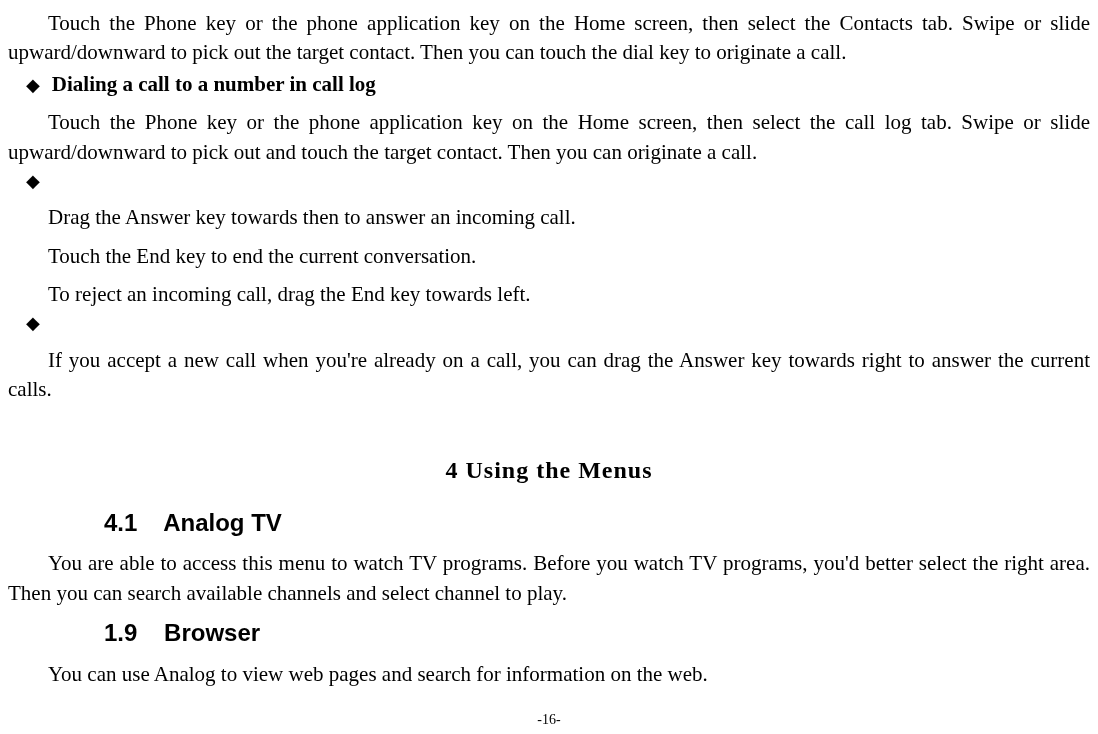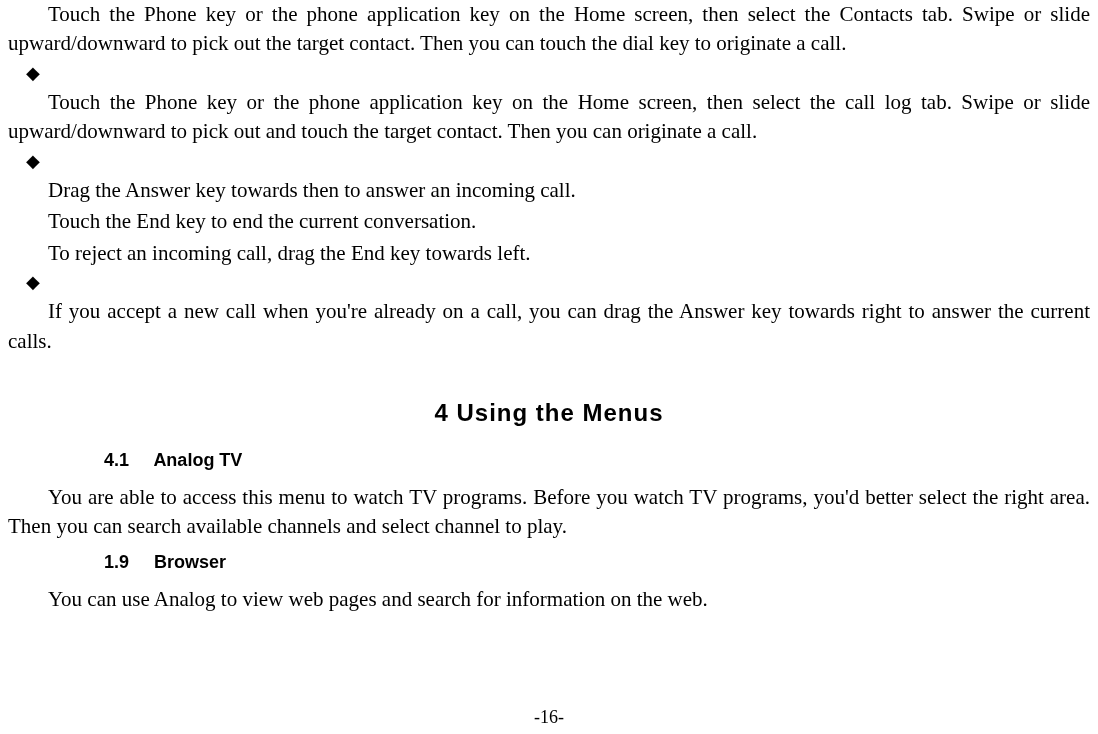--- a/index.html
+++ b/index.html
@@ -17,72 +17,74 @@
       padding: 0 8px;
       color: black;
       position: relative;
     }
     .paragraph {
       text-align: justify;
       margin-bottom: 2px;
     }
     .indent {
       text-indent: 40px;
+      margin-top: 9px;
     }
     .bullet-line {
       display: flex;
       align-items: baseline;
       margin-top: 2px;
       margin-bottom: 2px;
     }
     .diamond {
       font-size: 18px;
       margin-left: 18px;
       margin-right: 12px;
     }
     .bullet-text {
       font-weight: bold;
     }
     .section-title {
-      font-family: Liberation Sans, sans-serif;
+      font-family: Liberation Serif, serif;
       font-weight: bold;
       font-size: 24px;
       text-align: center;
-      margin-top: 40px;
+      margin-top: 50px;
       margin-bottom: 18px;
       letter-spacing: 1px;
     }
     .subsection {
       font-family: Arial, sans-serif;
       font-weight: bold;
-      font-size: 18px;
+      font-size: 24px;
       margin-left: 96px;
       margin-top: 8px;
       margin-bottom: 10px;
     }
     .subsection-num {
       display: inline-block;
       margin-right: 20px;
     }
     .page-number {
       position: absolute;
       bottom: 4px;
       left: 0;
       right: 0;
       text-align: center;
-      font-size: 18px;
+      font-size: 14px;
     }
   </style>
 </head>
 <body>
 
 <div class="paragraph indent">Touch the Phone key or the phone application key on the Home screen, then select the Contacts tab. Swipe or slide upward/downward to pick out the target contact. Then you can touch the dial key to originate a call.</div>
 
 <div class="bullet-line">
   <span class="diamond">◆</span>
+  <span class="bullet-text">Dialing a call to a number in call log</span>
 </div>
 
 <div class="paragraph indent">Touch the Phone key or the phone application key on the Home screen, then select the call log tab. Swipe or slide upward/downward to pick out and touch the target contact. Then you can originate a call.</div>
 
 <div class="bullet-line">
   <span class="diamond">◆</span>
 </div>
 
 <div class="paragraph indent">Drag the Answer key towards then to answer an incoming call.</div>
 <div class="paragraph indent">Touch the End key to end the current conversation.</div>

